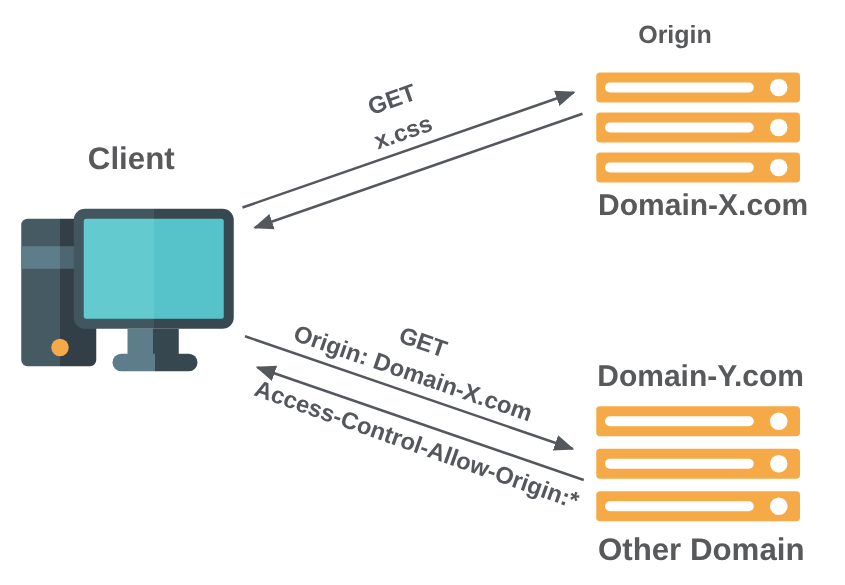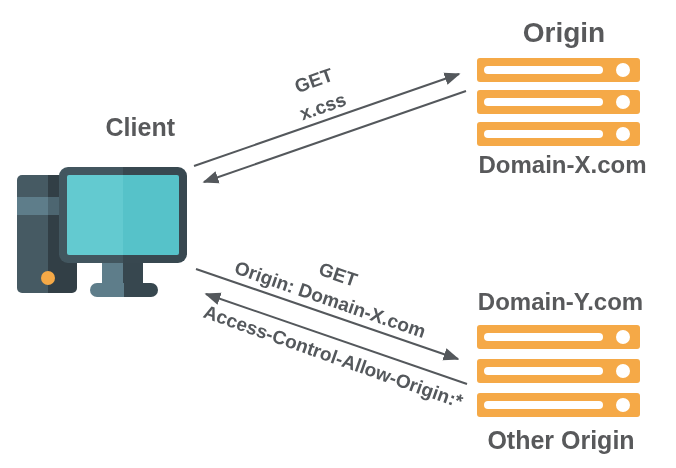--- a/index.html
+++ b/index.html
@@ -40,22 +40,22 @@
   }
 
   
   .node-label {
     position: absolute;
     color: var(--text-gray);
     font-weight: 700;
     text-align: center;
     white-space: nowrap;
   }
-  .client-label   { left: 35px;  top: 113px; width: 140px; font-size: 25px; text-align: right; }
-  .origin-title   { left: 464px; top: 17px;  width: 200px; font-size: 28px; }
+  .client-label   { left: 35px;  top: 113px; width: 140px; font-size: 25px; }
+  .origin-title   { left: 440px; top: 17px;  width: 200px; font-size: 20px; }
   .origin-domain  { left: 460px; top: 151px; width: 205px; font-size: 24px; }
   .other-domain   { left: 458px; top: 288px; width: 205px; font-size: 24px; }
   .other-caption  { left: 456px; top: 426px; width: 210px; font-size: 25px; }
 
   
   .msg {
     position: absolute;
     color: var(--arrow-gray);
     font-weight: 700;
     font-size: 19px;
@@ -184,21 +184,21 @@
     <div class="bar">
       <span class="slot"></span>
       <span class="led"></span>
     </div>
   </div>
 
   <div class="node-label client-label">Client</div>
   <div class="node-label origin-title">Origin</div>
   <div class="node-label other-domain">Domain-Y.com</div>
   <div class="node-label origin-domain">Domain-X.com</div>
-  <div class="node-label other-caption">Other Origin</div>
+  <div class="node-label other-caption">Other Domain</div>
 
   <div class="msg" style="left:314px; top:81px; --rot:-19.5deg">GET</div>
   <div class="msg" style="left:323px; top:107px; --rot:-19.5deg">x.css</div>
   <div class="msg" style="left:338px; top:275px; --rot:19deg">GET</div>
   <div class="msg" style="left:330px; top:300px; --rot:19deg">Origin: Domain-X.com</div>
   <div class="msg" style="left:333px; top:357px; --rot:19.5deg">Access-Control-Allow-Origin:*</div>
 
 </div>
 
 </body></html>

